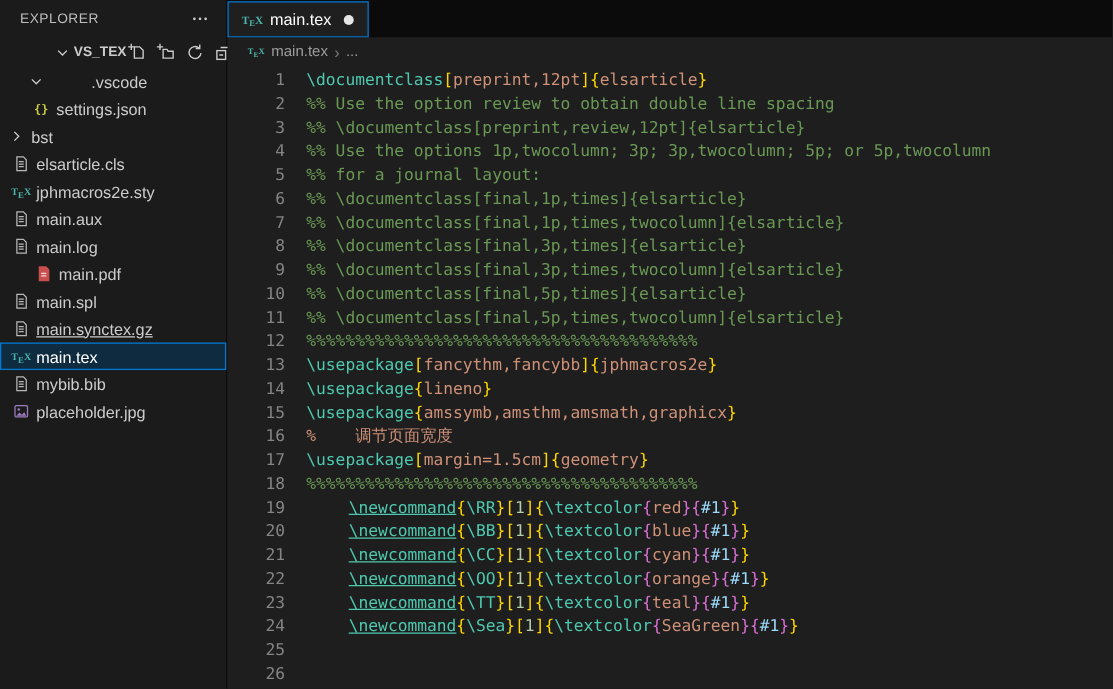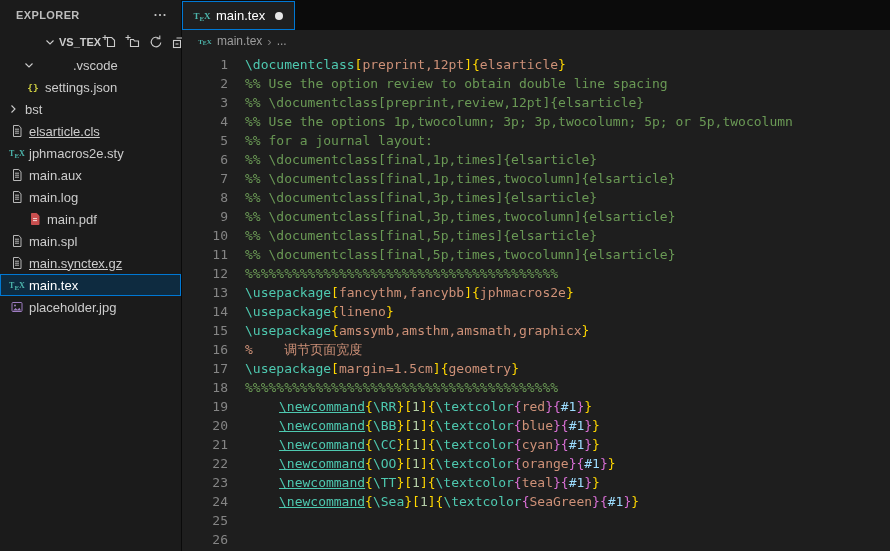--- a/index.html
+++ b/index.html
@@ -3,21 +3,21 @@
 <meta charset="utf-8">
 <style>
   html,body{margin:0;padding:0;background:#1e1e1e;}
   .app{position:relative;width:890px;height:551px;overflow:hidden;background:#1e1e1e;
        font-family:"Liberation Sans",sans-serif;-webkit-font-smoothing:antialiased;}
 
   
   .sidebar{position:absolute;left:0;top:0;width:181px;height:100%;background:#1b1b1b;
            border-right:1px solid #0a0a0a;color:#cccccc;}
   .sb-header{height:30px;display:flex;align-items:center;justify-content:space-between;
-             padding:0 12px 0 16px;font-size:11px;letter-spacing:.4px;color:#bdbdbd;font-weight:bold;}
+             padding:0 12px 0 16px;font-size:11px;letter-spacing:.4px;color:#bdbdbd;}
   .section-header{height:24px;display:flex;align-items:center;padding:0 8px 0 2px;
                   font-size:11px;font-weight:bold;color:#cccccc;cursor:pointer;margin-left:40px;}
   .section-label{margin-left:1px;}
   .section-actions{margin-left:auto;display:flex;gap:5px;}
   .act{width:18px;height:18px;display:inline-flex;align-items:center;justify-content:center;
        border-radius:3px;cursor:pointer;}
   .tree{padding-top:0;}
   .tree-row{height:22px;display:flex;align-items:center;font-size:13px;cursor:pointer;
             box-sizing:border-box;}
   .tree-row.selected{background:rgba(4,57,94,.55);outline:1px solid var(--accent,#0078d4);
@@ -130,21 +130,21 @@
           <span class="tlabel">settings.json</span>
         </div>
         <div class="tree-row" style="padding-left: 5px;">
           <span class="icon">
             <svg width="16" height="16" viewBox="0 0 16 16">
               <path d="M6.5 4.5 10 8l-3.5 3.5" stroke="#cccccc" fill="none" stroke-width="1.1"></path>
             </svg>
           </span>
           <span class="tlabel">bst</span>
         </div>
-        <div class="tree-row" style="padding-left: 9px; text-decoration: underline;">
+        <div class="tree-row" style="padding-left: 9px;">
           <span class="icon">
             <svg width="16" height="16" viewBox="0 0 16 16">
               <path d="M4.5 2.5h5.2l2.3 2.3v8.7H4.5z" fill="none" stroke="#b8b8b8"></path>
               <path d="M6 6.2h4M6 8.2h4M6 10.2h4" stroke="#b8b8b8"></path>
             </svg>
           </span>
           <span class="tlabel">elsarticle.cls</span>
         </div>
         <div class="tree-row" style="padding-left: 9px;">
           <span class="icon">
@@ -195,20 +195,29 @@
               <path d="M6 6.2h4M6 8.2h4M6 10.2h4" stroke="#b8b8b8"></path>
             </svg>
           </span>
           <span class="tlabel">main.synctex.gz</span>
         </div>
         <div class="tree-row selected" style="padding-left: 9px;">
           <span class="icon">
             <span class="texicon">T<span class="texe">E</span>X</span>
           </span>
           <span class="tlabel">main.tex</span>
+        </div>
+        <div class="tree-row" style="padding-left: 9px;">
+          <span class="icon">
+            <svg width="16" height="16" viewBox="0 0 16 16">
+              <path d="M4.5 2.5h5.2l2.3 2.3v8.7H4.5z" fill="none" stroke="#b8b8b8"></path>
+              <path d="M6 6.2h4M6 8.2h4M6 10.2h4" stroke="#b8b8b8"></path>
+            </svg>
+          </span>
+          <span class="tlabel">mybib.bib</span>
         </div>
         <div class="tree-row" style="padding-left: 9px;">
           <span class="icon">
             <svg width="16" height="16" viewBox="0 0 16 16">
               <rect x="3" y="3.5" width="10" height="9" rx="1" fill="none" stroke="#9e7cc1"></rect>
               <circle cx="6" cy="6.5" r="1" fill="#9e7cc1"></circle>
               <path d="M4 11.5l2.6-2.6 1.8 1.8 2-2 1.6 2.8z" fill="#9e7cc1"></path>
             </svg>
           </span>
           <span class="tlabel">placeholder.jpg</span>

